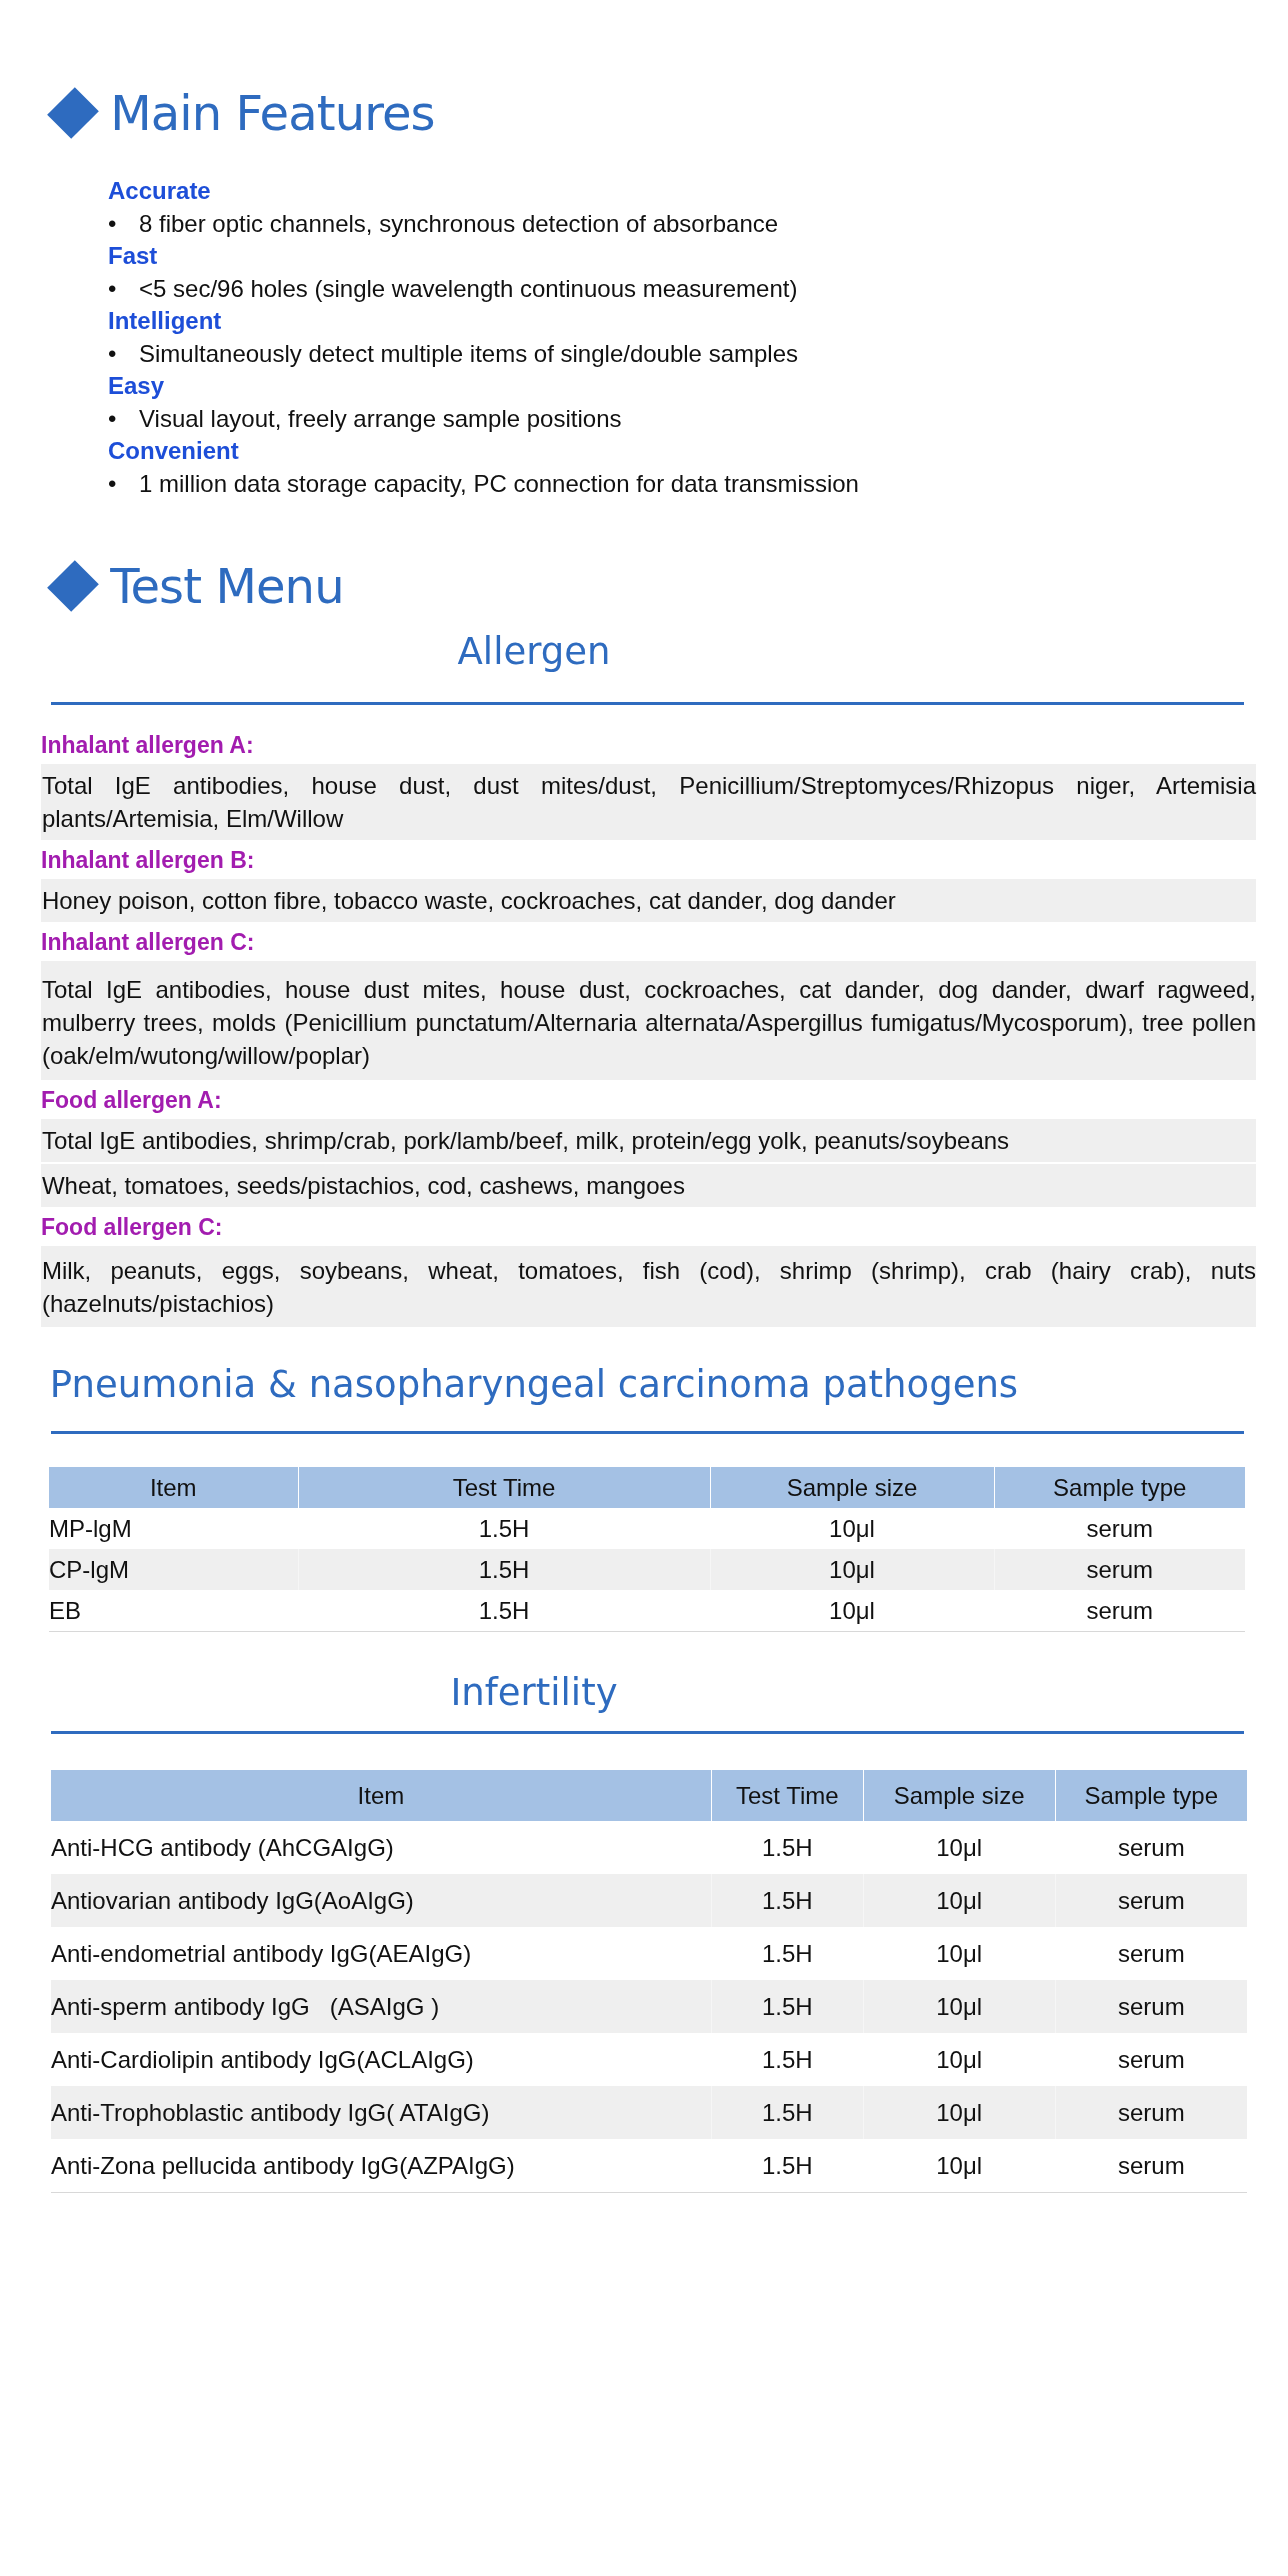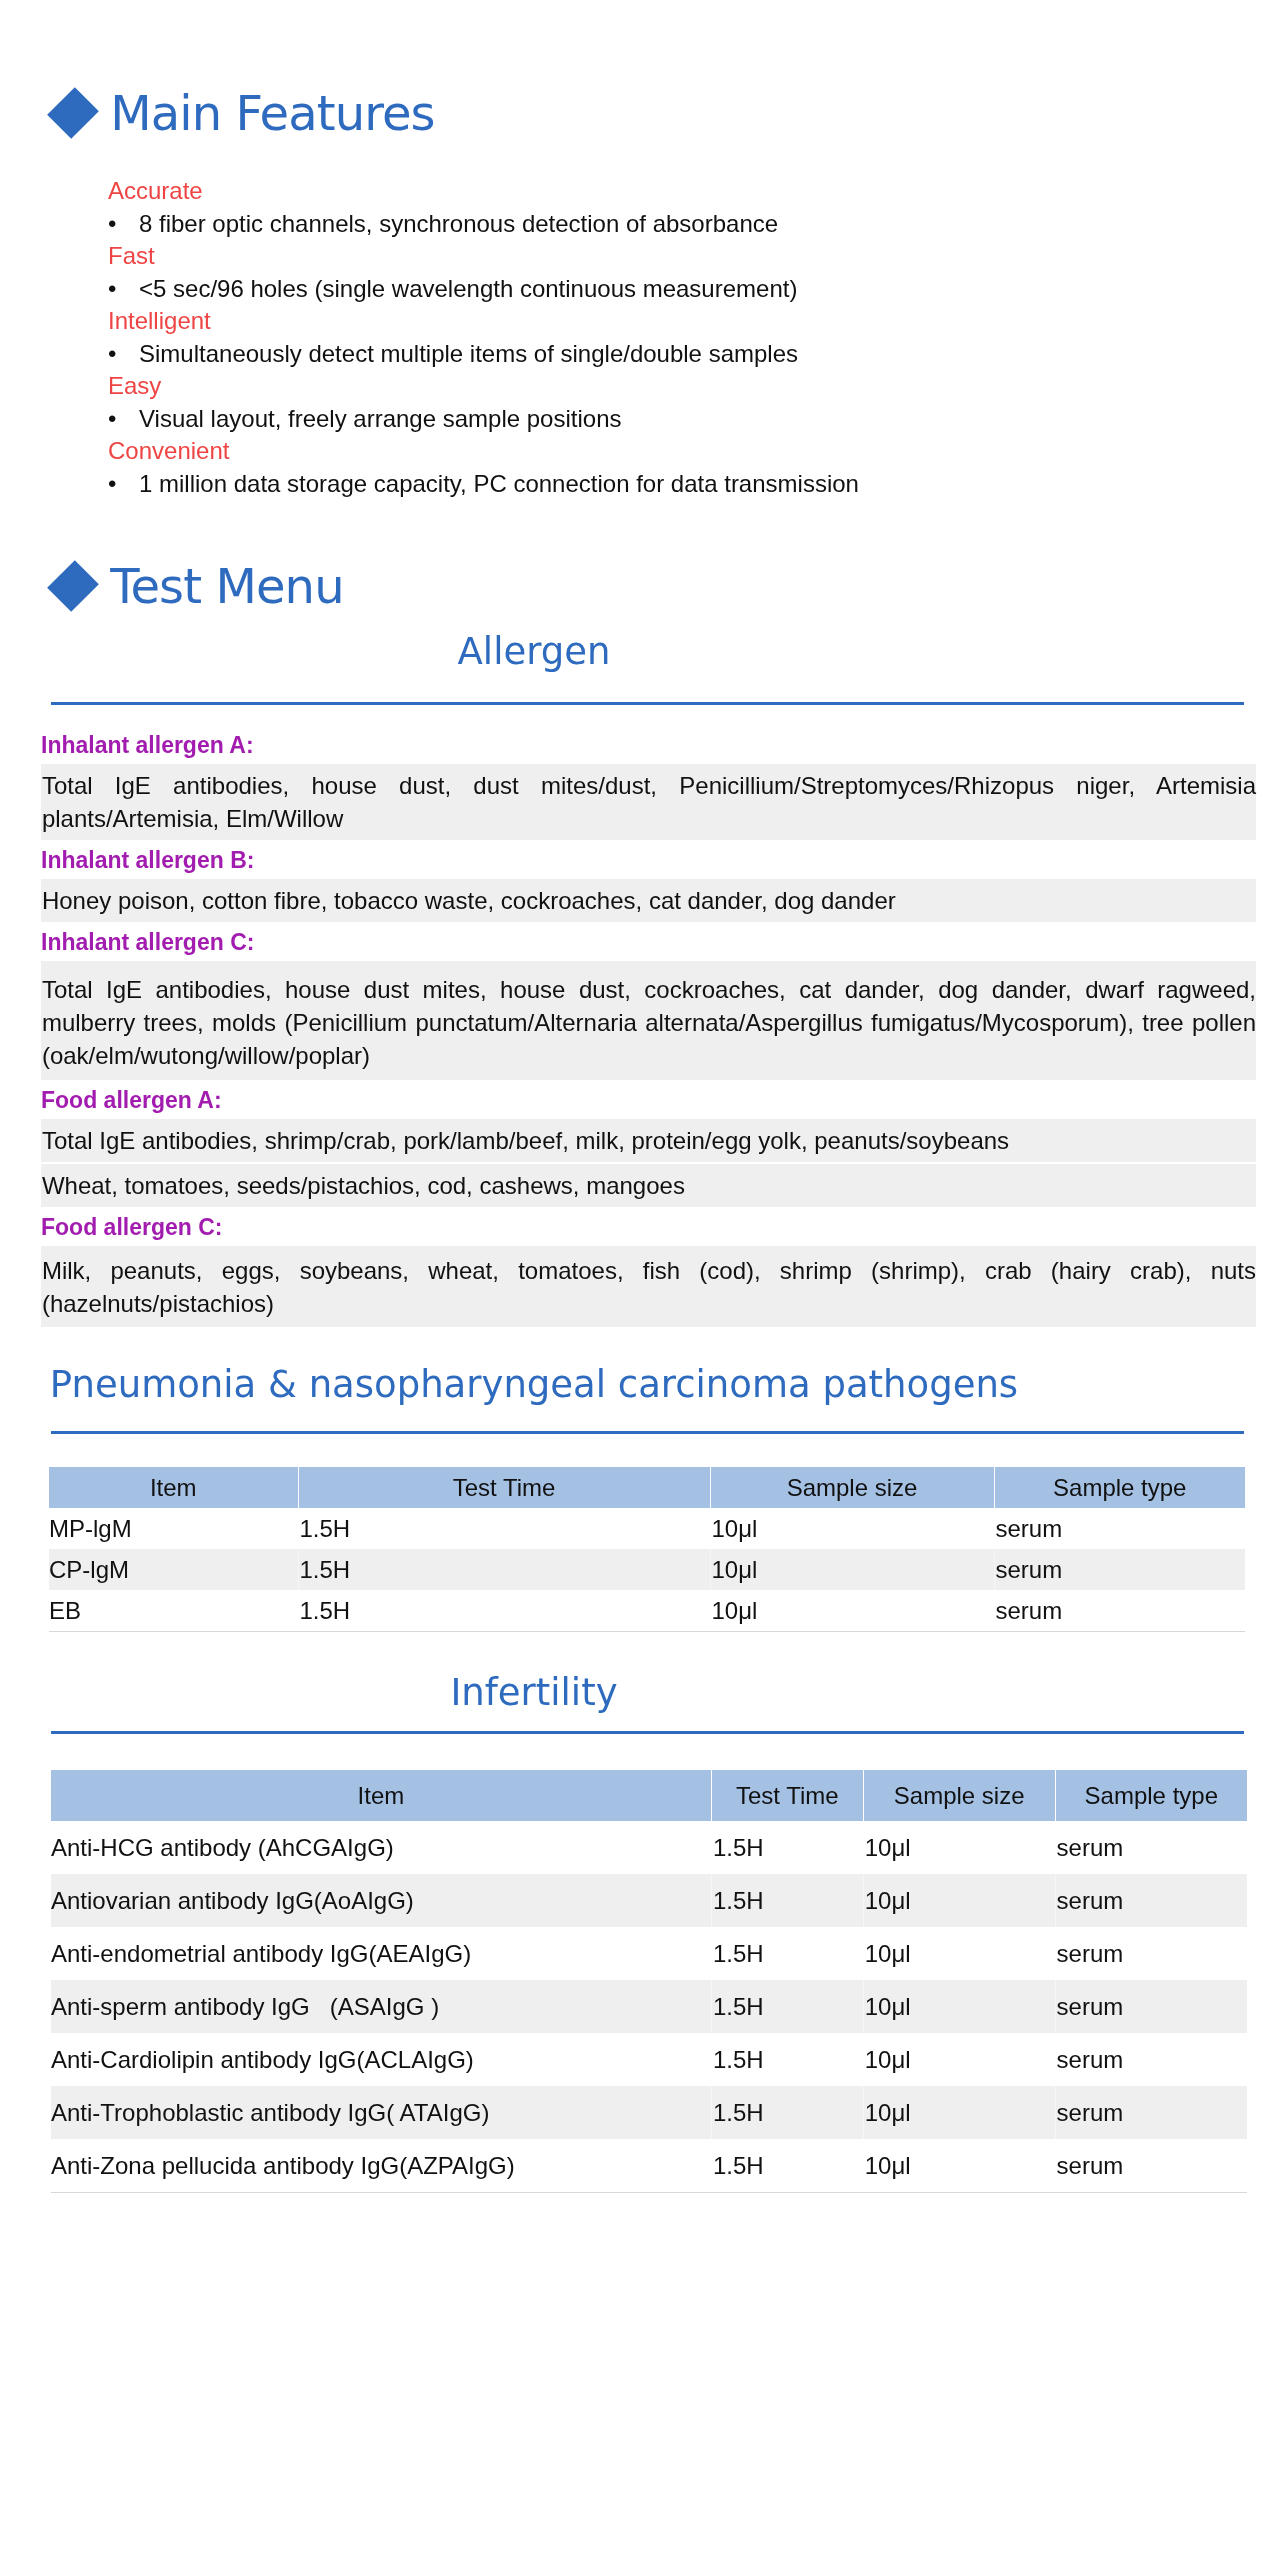--- a/index.html
+++ b/index.html
@@ -4,35 +4,35 @@
 <style>
   html, body { margin: 0; padding: 0; background: #ffffff; }
   body { width: 1288px; height: 2576px; position: relative; overflow: hidden;
          font-family: "Liberation Sans", sans-serif; color: #111; }
 
   .section-heading { position: absolute; left: 49px; display: flex; align-items: center; }
   .diamond { width: 34px; height: 34px; background: #2e6bbf; transform: rotate(45deg) scaleY(1.15); margin: 0 20.4px 0 6.8px; }
   .section-heading .title { font-family: "DejaVu Sans", sans-serif; font-size: 48px; color: #2e6bbf; font-weight: normal; letter-spacing: -0.9px; }
 
   .features { position: absolute; left: 108px; top: 175px; width: 1107px; }
-  .feat-label { color: #ef4444; font-weight: normal; font-size: 24px; height: 32px; line-height: 32px; }
+  .feat-label { color: #1d4ed8; font-weight: bold; font-size: 24px; height: 32px; line-height: 32px; }
   .feat-item { font-size: 24px; height: 33px; line-height: 33px; display: flex; }
   .feat-item .bullet { width: 31px; }
 
   .sub-title { position: absolute; left: 0; width: 1068px; text-align: center; font-family: "DejaVu Sans", sans-serif; color: #2e6bbf; font-size: 37px; }
   .rule { position: absolute; left: 51px; width: 1193px; height: 3.4px; background: #2e6bbf; }
 
   .allergen-block { position: absolute; left: 41px; width: 1215px; }
   .al-label { color: #a21caf; font-weight: bold; font-size: 23px; height: 37px; line-height: 37px; }
   .al-text { background: #efefef; font-size: 24px; line-height: 33px; padding: 5.1px 0 5.1px 0.9px; text-align: justify; margin-bottom: 1.7px; }
 
   table { border-collapse: collapse; position: absolute; font-size: 24px; }
   th { background: #a4c1e4; font-weight: normal; color: #111; text-align: center; border-right: 1.7px solid #ffffff; }
   th:last-child { border-right: none; }
-  td { text-align: left; }
+  td { text-align: center; }
   td.item { text-align: left; padding-left: 0; }
   tr.alt td { background: #efefef; }
   tr.last td { border-bottom: 0.9px solid #d8d8d8; margin-left: 48px; }
   td + td { border-left: 1.7px solid transparent; }
   tr.alt td + td { border-left: 1.7px solid #f6f6f6; }
 
   #pneumo-table { left: 49px; top: 1467px; width: 1196px; }
   #pneumo-table th { height: 39px; }
   #pneumo-table td { height: 39px; }
 

